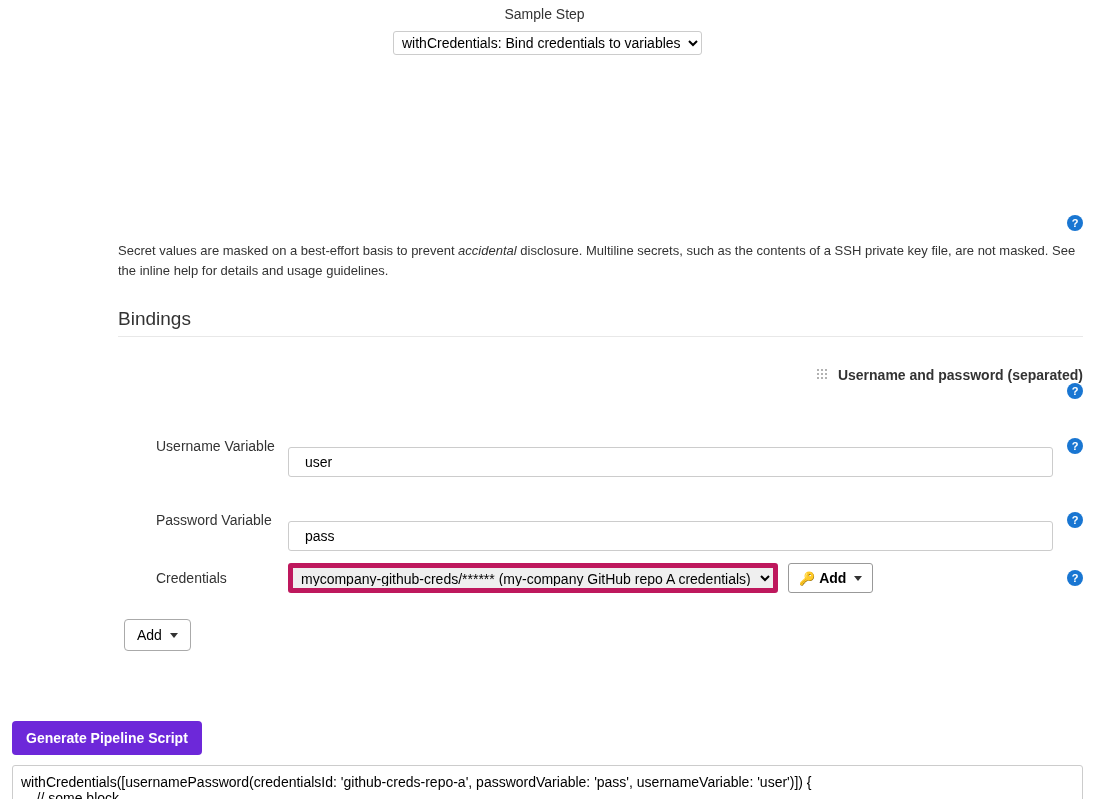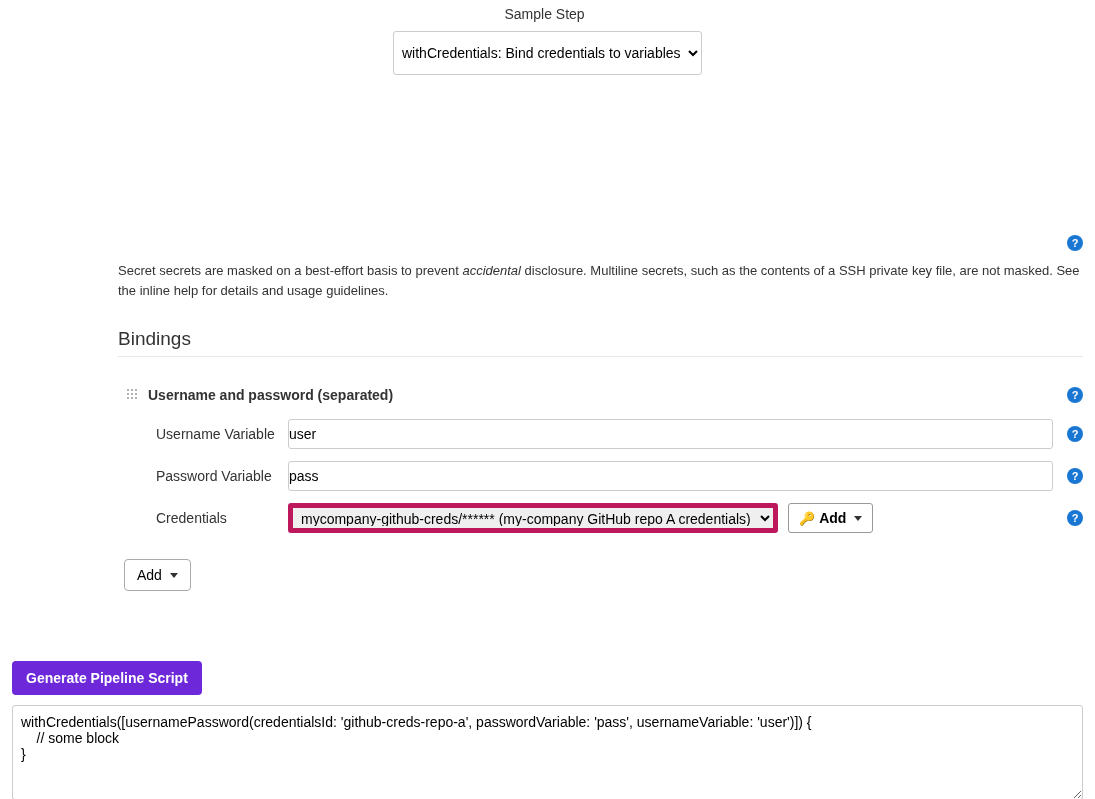--- a/index.html
+++ b/index.html
@@ -25,21 +25,21 @@
     white-space: nowrap;
     min-width: 90px;
   }
   select.wide {
     flex: 1;
     height: 14px;
     border: 1px solid #ccc;
     background: #fff;
     border-radius: 3px;
     font-size: 14px;
-    padding: 12px 4px;
+    padding: 2px 4px;
   }
   .indented-block {
     margin-left: 106px;
     margin-right: 0;
   }
   .spacer-lg { height: 160px; }
   .help-row-only-icon {
     display: flex;
     justify-content: flex-end;
     margin-right: 0;
@@ -75,23 +75,24 @@
   .section-divider {
     border: none;
     border-top: 1px solid #e8e8e8;
     margin: 0 0 30px 0;
   }
   .binding-block {
     margin-left: 8px;
   }
   .binding-header {
     display: flex;
-    align-items: flex-start;
+    align-items: flex-end;
     justify-content: space-between;
     margin-bottom: 16px;
+    flex-direction: column;
   }
   .binding-header-left {
     display: flex;
     align-items: center;
     gap: 8px;
   }
   .drag-handle {
     width: 14px;
     height: 14px;
     display: inline-block;
@@ -112,24 +113,25 @@
   .form-label {
     min-width: 124px;
     font-size: 14px;
     color: #333;
   }
   .form-input {
     flex: 1;
     height: 30px;
     border: 1px solid #ccc;
     border-radius: 3px;
-    padding: 4px 0;
+    padding: 4px 16px;
     font-size: 14px;
     margin-right: 6px;
     max-width: 765px;
+    margin-top: 32px;
   }
   .cred-select {
     height: 30px;
     border: 5px solid #be185d;
     background: #efefef;
     border-radius: 3px;
     font-size: 14px;
     padding: 2px 4px;
   }
   .add-cred-btn {
@@ -228,21 +230,21 @@
 </div>
 
 <div class="indented-block">
   <div class="spacer-lg"></div>
 
   <div class="help-row-only-icon">
     <span class="help-icon">?</span>
   </div>
 
   <div class="desc-text">
-    <span>Secret secrets are masked on a best-effort basis to prevent </span><em>accidental</em><span> disclosure. Multiline secrets, such as the contents of a SSH private key file, are not masked. See the inline help for details and usage guidelines.</span>
+    <span>Secret values are masked on a best-effort basis to prevent </span><em>accidental</em><span> disclosure. Multiline secrets, such as the contents of a SSH private key file, are not masked. See the inline help for details and usage guidelines.</span>
   </div>
 
   <div class="section-title">Bindings</div>
   <hr class="section-divider">
 
   <div class="binding-block">
     <div class="binding-header">
       <div class="binding-header-left">
         <span class="drag-handle">
           <svg width="14" height="14" viewBox="0 0 14 14">

